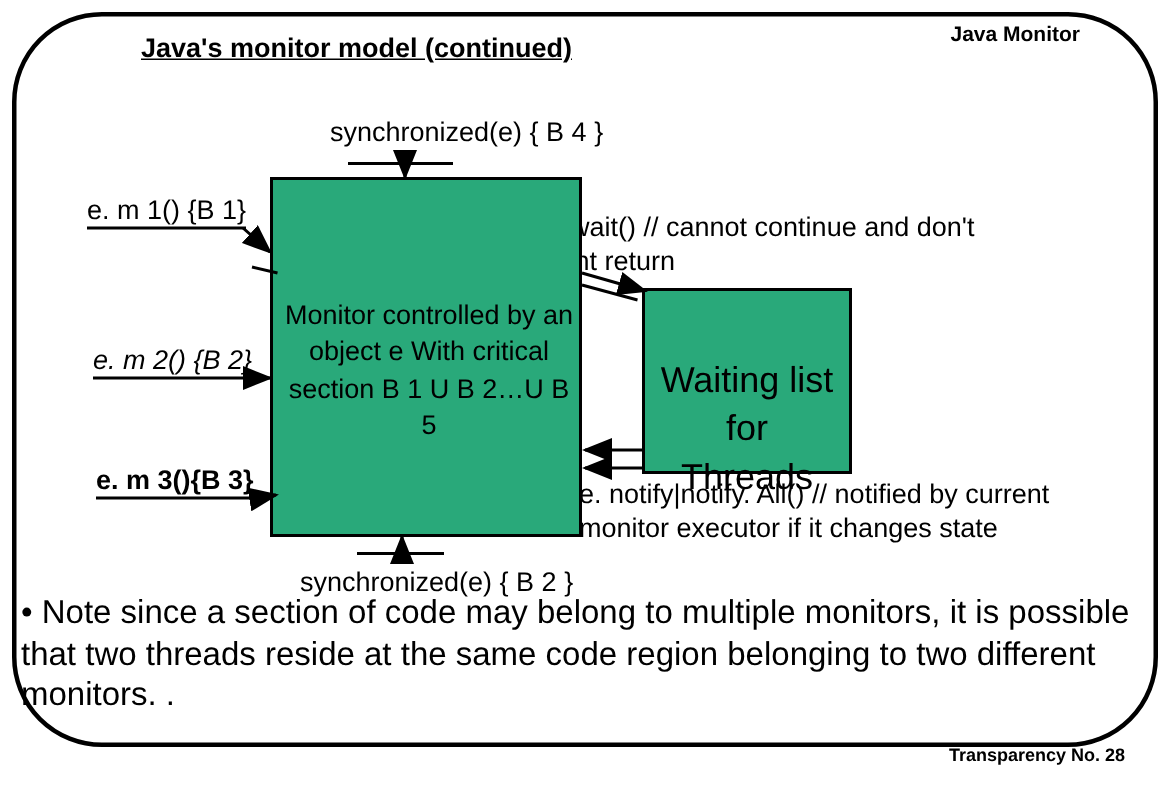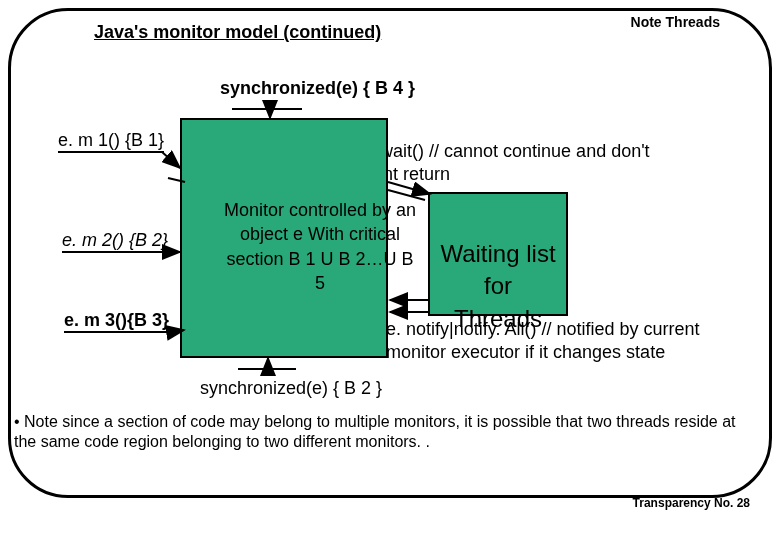--- a/index.html
+++ b/index.html
@@ -34,21 +34,20 @@
     font-size: 18px;
     font-weight: bold;
     text-decoration: underline;
     margin-left: 32px;
   }
   .sync-top {
     position: absolute;
     left: 220px;
     top: 78px;
     font-size: 18px;
-    font-weight: bold;
   }
   .sync-bottom {
     position: absolute;
     left: 200px;
     top: 378px;
     font-size: 18px;
   }
   .monitor-box {
     position: absolute;
     left: 180px;
@@ -61,21 +60,20 @@
   }
   .monitor-text {
     position: absolute;
     left: 188px;
     top: 198px;
     width: 196px;
     text-align: center;
     font-size: 18px;
     line-height: 1.35;
     z-index: 3;
-    margin-left: 34px;
   }
   .wait-box {
     position: absolute;
     left: 428px;
     top: 192px;
     width: 140px;
     height: 124px;
     background: #29a97a;
     border: 2px solid #000;
     z-index: 1;
@@ -111,23 +109,23 @@
     position: absolute;
     left: 386px;
     top: 318px;
     width: 320px;
     font-size: 18px;
     line-height: 1.25;
   }
   .note {
     position: absolute;
     left: 14px;
-    top: 412px;
+    top: 394px;
     width: 746px;
-    font-size: 16px;
+    font-size: 22px;
     line-height: 1.25;
   }
   .footer {
     position: absolute;
     right: 30px;
     bottom: 30px;
     font-size: 12px;
     font-weight: bold;
   }
   .under-top {
@@ -148,21 +146,21 @@
     width: 780px; height: 540px;
     z-index: 2;
     pointer-events: none;
   }
 </style>
 </head>
 <body>
 
 <div class="slide-frame"></div>
 
-<div class="header-text">Note Threads</div>
+<div class="header-text">Java Monitor</div>
 <div class="title">Java's monitor model (continued)</div>
 
 <div class="sync-top">synchronized(e) { B 4 }</div>
 <div class="under-top"></div>
 
 <div class="caller c1">e. m 1() {B 1}</div>
 <div class="caller c2">e. m 2() {B 2}</div>
 <div class="caller c3">e. m 3(){B 3}</div>
 
 <div class="monitor-box"></div>

